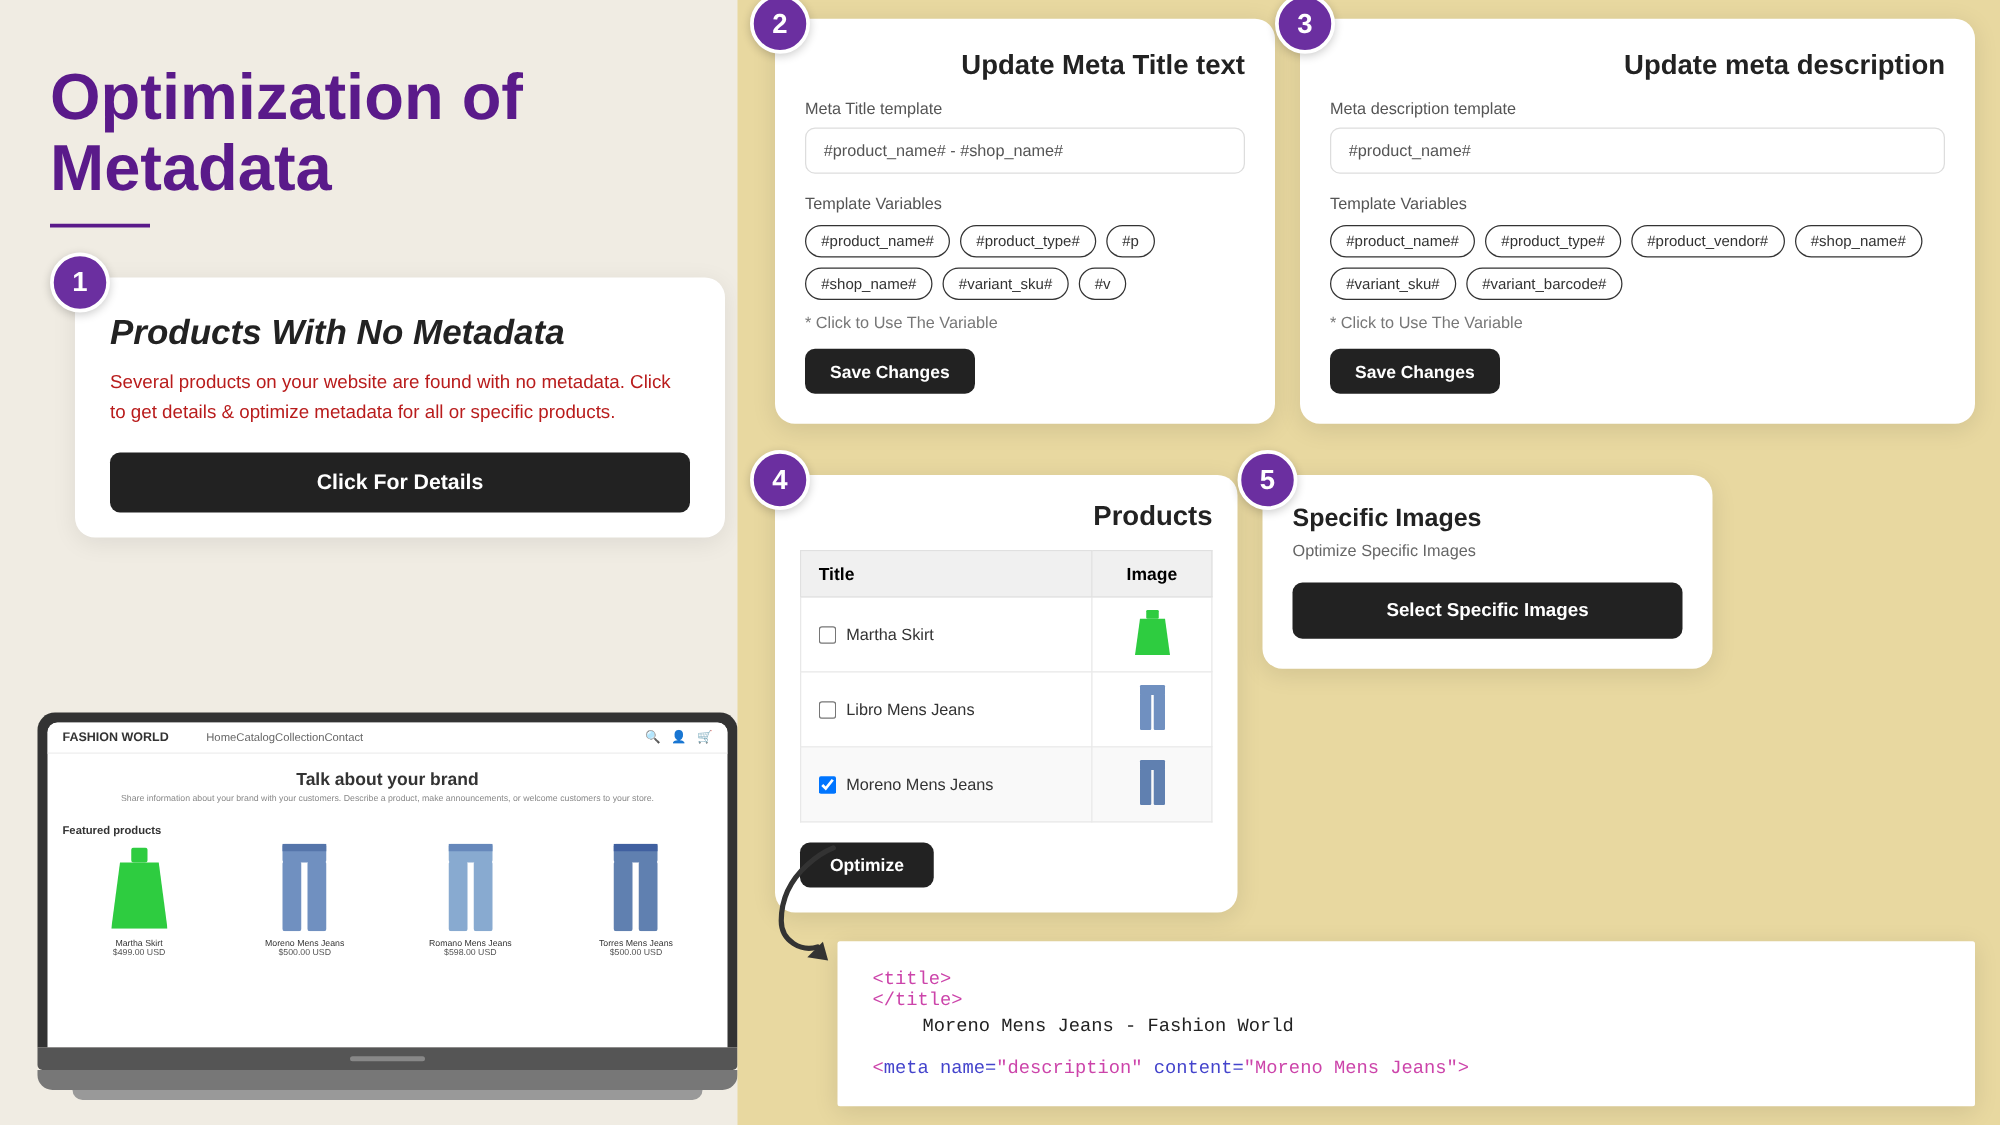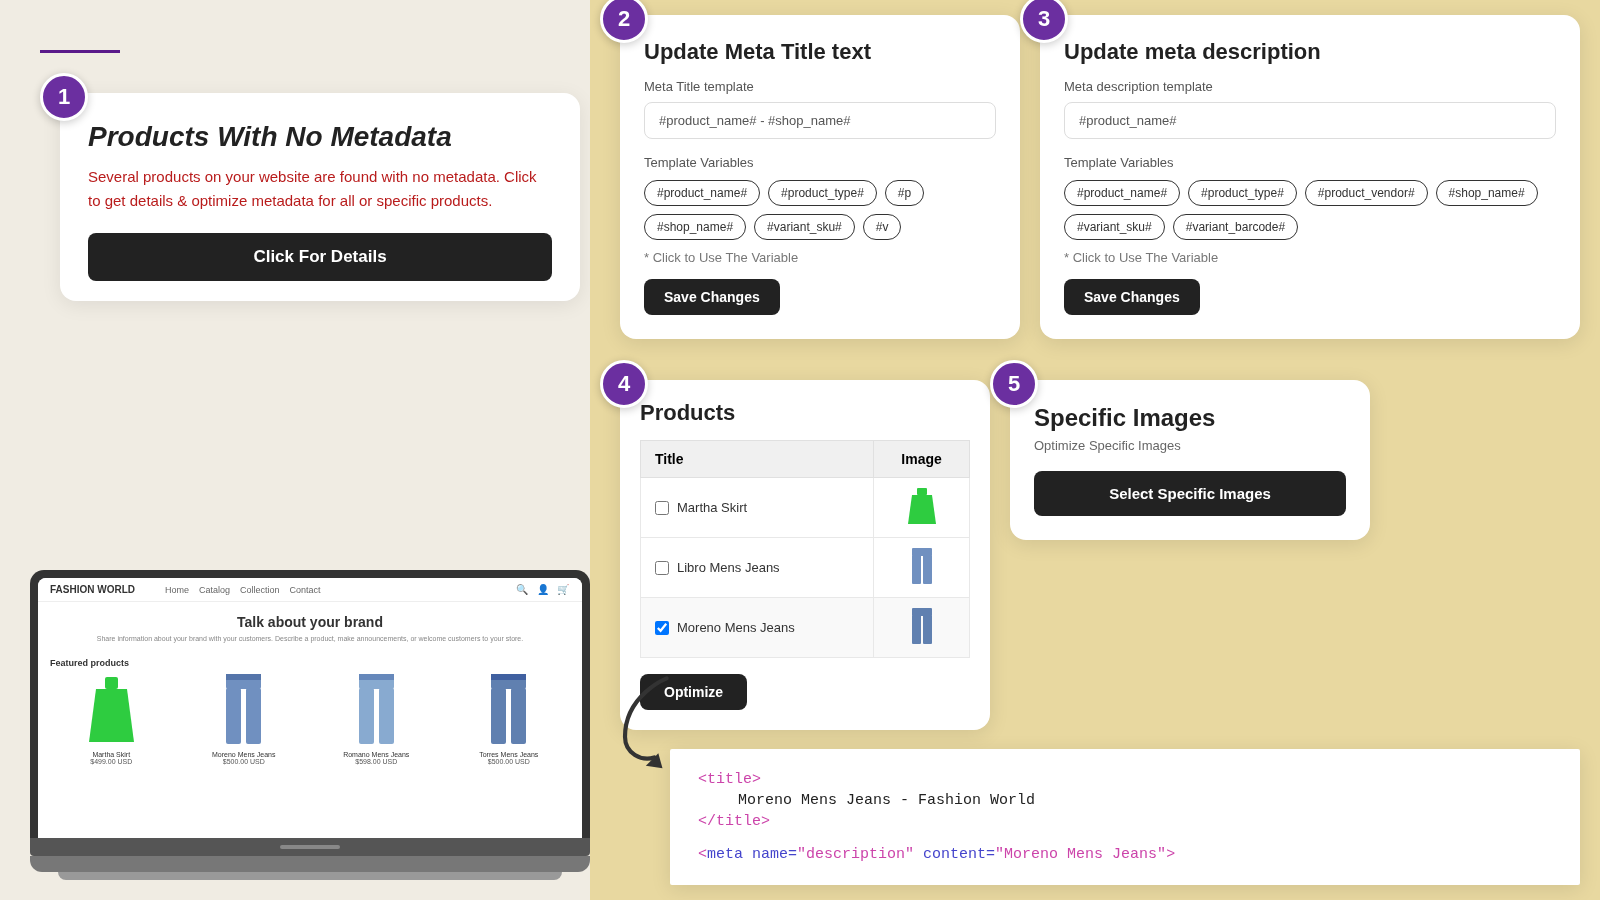--- a/index.html
+++ b/index.html
@@ -133,21 +133,20 @@
     }
 
     .laptop-brand {
       font-weight: bold;
       font-size: 10px;
       margin-right: 10px;
     }
 
     .laptop-nav-links {
       display: flex;
-      gap: 10px;
       color: #666;
       font-size: 9px;
     }
 
     .laptop-hero {
       text-align: center;
       padding: 12px 20px 8px;
     }
 
     .laptop-hero-title {
@@ -253,20 +252,21 @@
     .step2-card .step-badge {
       top: -20px;
       left: -20px;
     }
 
     .card-title {
       font-size: 22px;
       font-weight: 900;
       color: #222;
       margin-bottom: 14px;
+      text-align: right;
     }
 
     .card-label {
       font-size: 13px;
       color: #555;
       margin-bottom: 8px;
     }
 
     .template-input {
       width: 100%;
@@ -409,21 +409,21 @@
       padding: 24px;
       box-shadow: 0 4px 20px rgba(0,0,0,0.1);
     }
 
     .step5-card .step-badge {
       top: -20px;
       left: -20px;
     }
 
     .step5-title {
-      font-size: 24px;
+      font-size: 20px;
       font-weight: 900;
       color: #222;
       margin-bottom: 6px;
     }
 
     .step5-subtitle {
       font-size: 13px;
       color: #666;
       margin-bottom: 18px;
     }
@@ -477,20 +477,24 @@
 
     input[type="checkbox"] {
       width: 14px;
       height: 14px;
     }
   </style>
 </head>
 <body>
 
 <div class="left-section">
+  <div class="main-title">
+    <span>Optimization of</span><br>
+    <span>Metadata</span>
+  </div>
   <div class="title-underline"></div>
 
   <div class="step1-card">
     <div class="step-badge">1</div>
     <div class="step1-title">Products With No Metadata</div>
     <div class="step1-desc">Several products on your website are found with no metadata. Click to get details &amp; optimize metadata for all or specific products.</div>
     <button class="click-details-btn">Click For Details</button>
   </div>
 
   <div class="laptop-container">
@@ -684,25 +688,25 @@
 
   <svg class="arrow-svg" viewBox="0 0 80 120" fill="none">
     <path d="M 60 10 C 60 10 10 30 10 80 C 10 100 30 110 45 105" stroke="#333" stroke-width="5" fill="none" stroke-linecap="round"></path>
     <polygon points="35,115 50,100 55,118" fill="#333"></polygon>
   </svg>
 
   <div class="code-block">
     <div>
       <span class="code-tag">&lt;title&gt;</span>
     </div>
+    <div>
+      <span class="code-tag">&lt;/title&gt;</span>
+    </div>
     <div style="margin: 4px 0 4px 40px;">
       <span class="code-value">Moreno Mens Jeans</span>
       <span style="color:#222;"> - Fashion World</span>
-    </div>
-    <div>
-      <span class="code-tag">&lt;/title&gt;</span>
     </div>
     <div style="margin-top: 16px;">
       <span class="code-tag">&lt;</span><span class="code-attr">meta </span><span class="code-attr">name=</span><span class="code-string">"description"</span><span class="code-attr"> content=</span><span class="code-string">"Moreno Mens Jeans"</span><span class="code-tag">&gt;</span>
     </div>
   </div>
 
 </div>
 
 </body></html>

